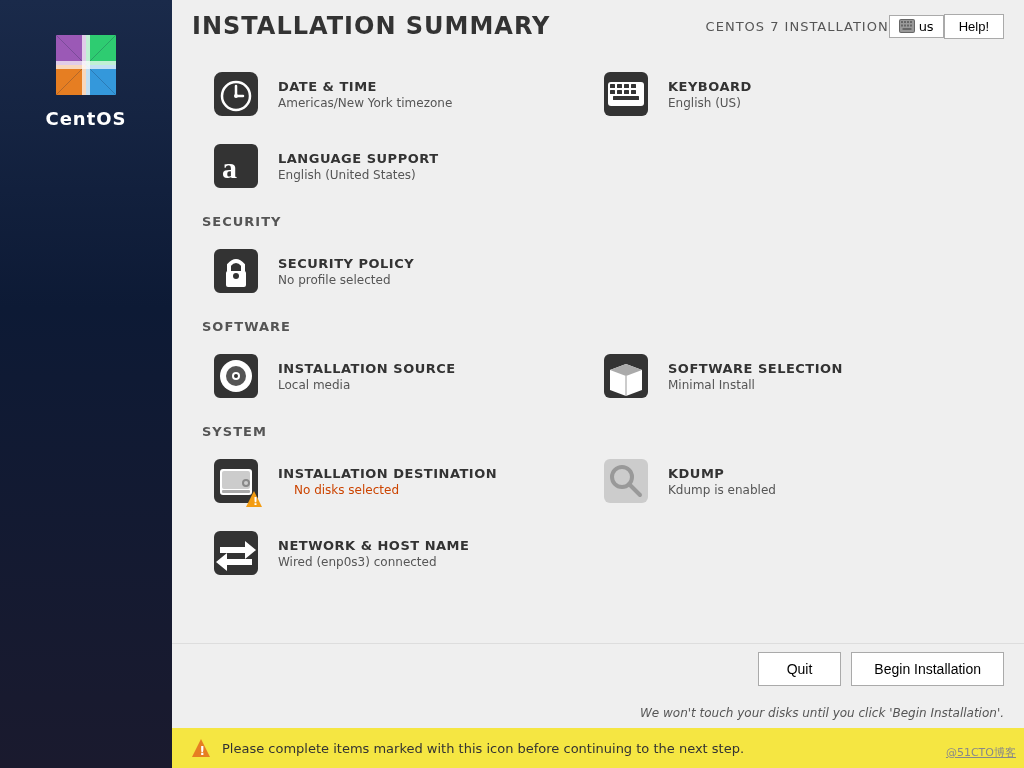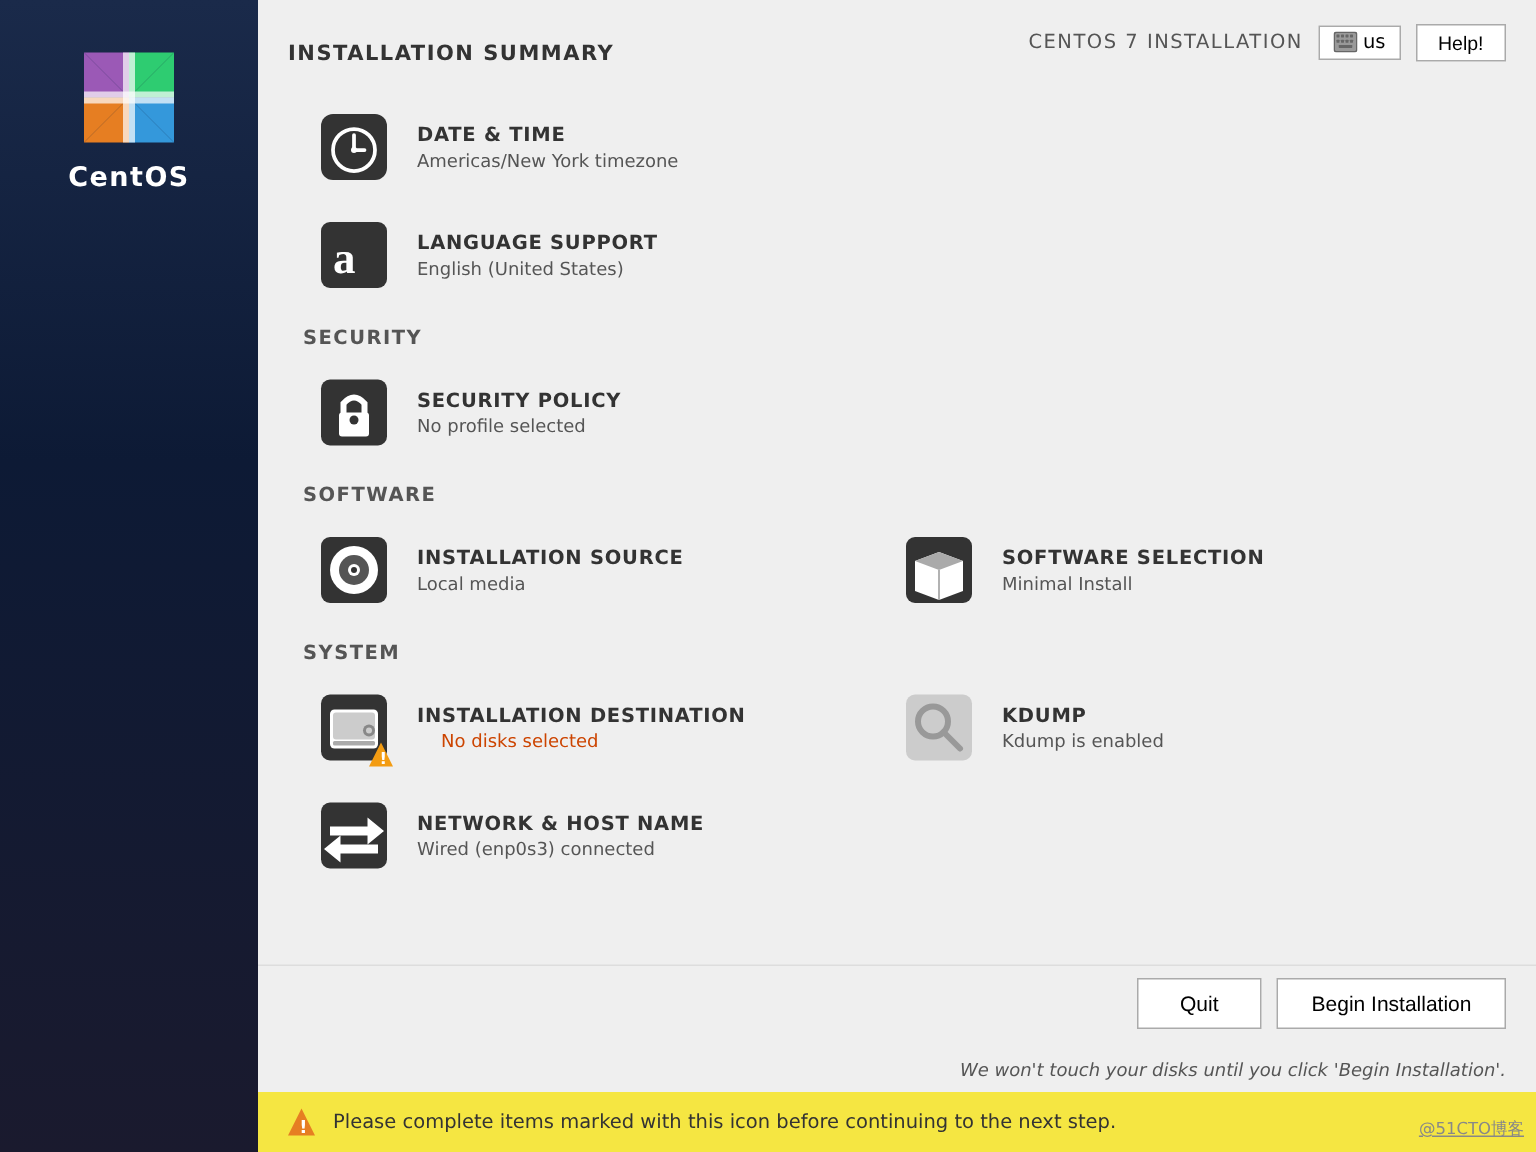--- a/index.html
+++ b/index.html
@@ -54,31 +54,29 @@
     
     #header {
       display: flex;
       justify-content: space-between;
       align-items: center;
       padding: 12px 20px 8px 20px;
       background: #efefef;
     }
 
     #page-title {
-      font-size: 14px;
+      font-size: 24px;
       font-weight: bold;
       color: #333;
       letter-spacing: 1px;
-      margin-top: 16px;
     }
 
     #header-right {
       display: flex;
       align-items: center;
-      gap: 10px;
     }
 
     #centos-install-label {
       font-size: 13px;
       color: #555;
       letter-spacing: 1px;
     }
 
     #lang-badge {
       display: flex;
@@ -309,20 +307,41 @@
             <line x1="26" y1="28" x2="33" y2="28" stroke="white" stroke-width="2.5" stroke-linecap="round"></line>
             <circle cx="26" cy="28" r="2" fill="white"></circle>
           </svg>
         </div>
         <div class="item-text">
           <span class="item-title">DATE &amp; TIME</span>
           <span class="item-subtitle">Americas/New York timezone</span>
         </div>
       </div>
 
+      <div class="install-item">
+        <div class="item-icon">
+          <svg class="icon-svg" viewBox="0 0 52 52">
+            <rect x="4" y="4" width="44" height="44" rx="6" fill="#333"></rect>
+            <rect x="8" y="14" width="36" height="24" rx="3" fill="white"></rect>
+            <rect x="10" y="16" width="5" height="4" rx="0.5" fill="#333"></rect>
+            <rect x="17" y="16" width="5" height="4" rx="0.5" fill="#333"></rect>
+            <rect x="24" y="16" width="5" height="4" rx="0.5" fill="#333"></rect>
+            <rect x="31" y="16" width="5" height="4" rx="0.5" fill="#333"></rect>
+            <rect x="10" y="22" width="5" height="4" rx="0.5" fill="#333"></rect>
+            <rect x="17" y="22" width="5" height="4" rx="0.5" fill="#333"></rect>
+            <rect x="24" y="22" width="5" height="4" rx="0.5" fill="#333"></rect>
+            <rect x="31" y="22" width="5" height="4" rx="0.5" fill="#333"></rect>
+            <rect x="13" y="28" width="26" height="4" rx="0.5" fill="#333"></rect>
+          </svg>
+        </div>
+        <div class="item-text">
+          <span class="item-title">KEYBOARD</span>
+          <span class="item-subtitle">English (US)</span>
+        </div>
+      </div>
     </div>
 
     <div class="items-row">
       <div class="install-item">
         <div class="item-icon">
           <svg class="icon-svg" viewBox="0 0 52 52">
             <rect x="4" y="4" width="44" height="44" rx="6" fill="#333"></rect>
 
             <text x="12" y="38" font-size="30" fill="white" font-family="serif" font-weight="bold">a</text>
           </svg>

